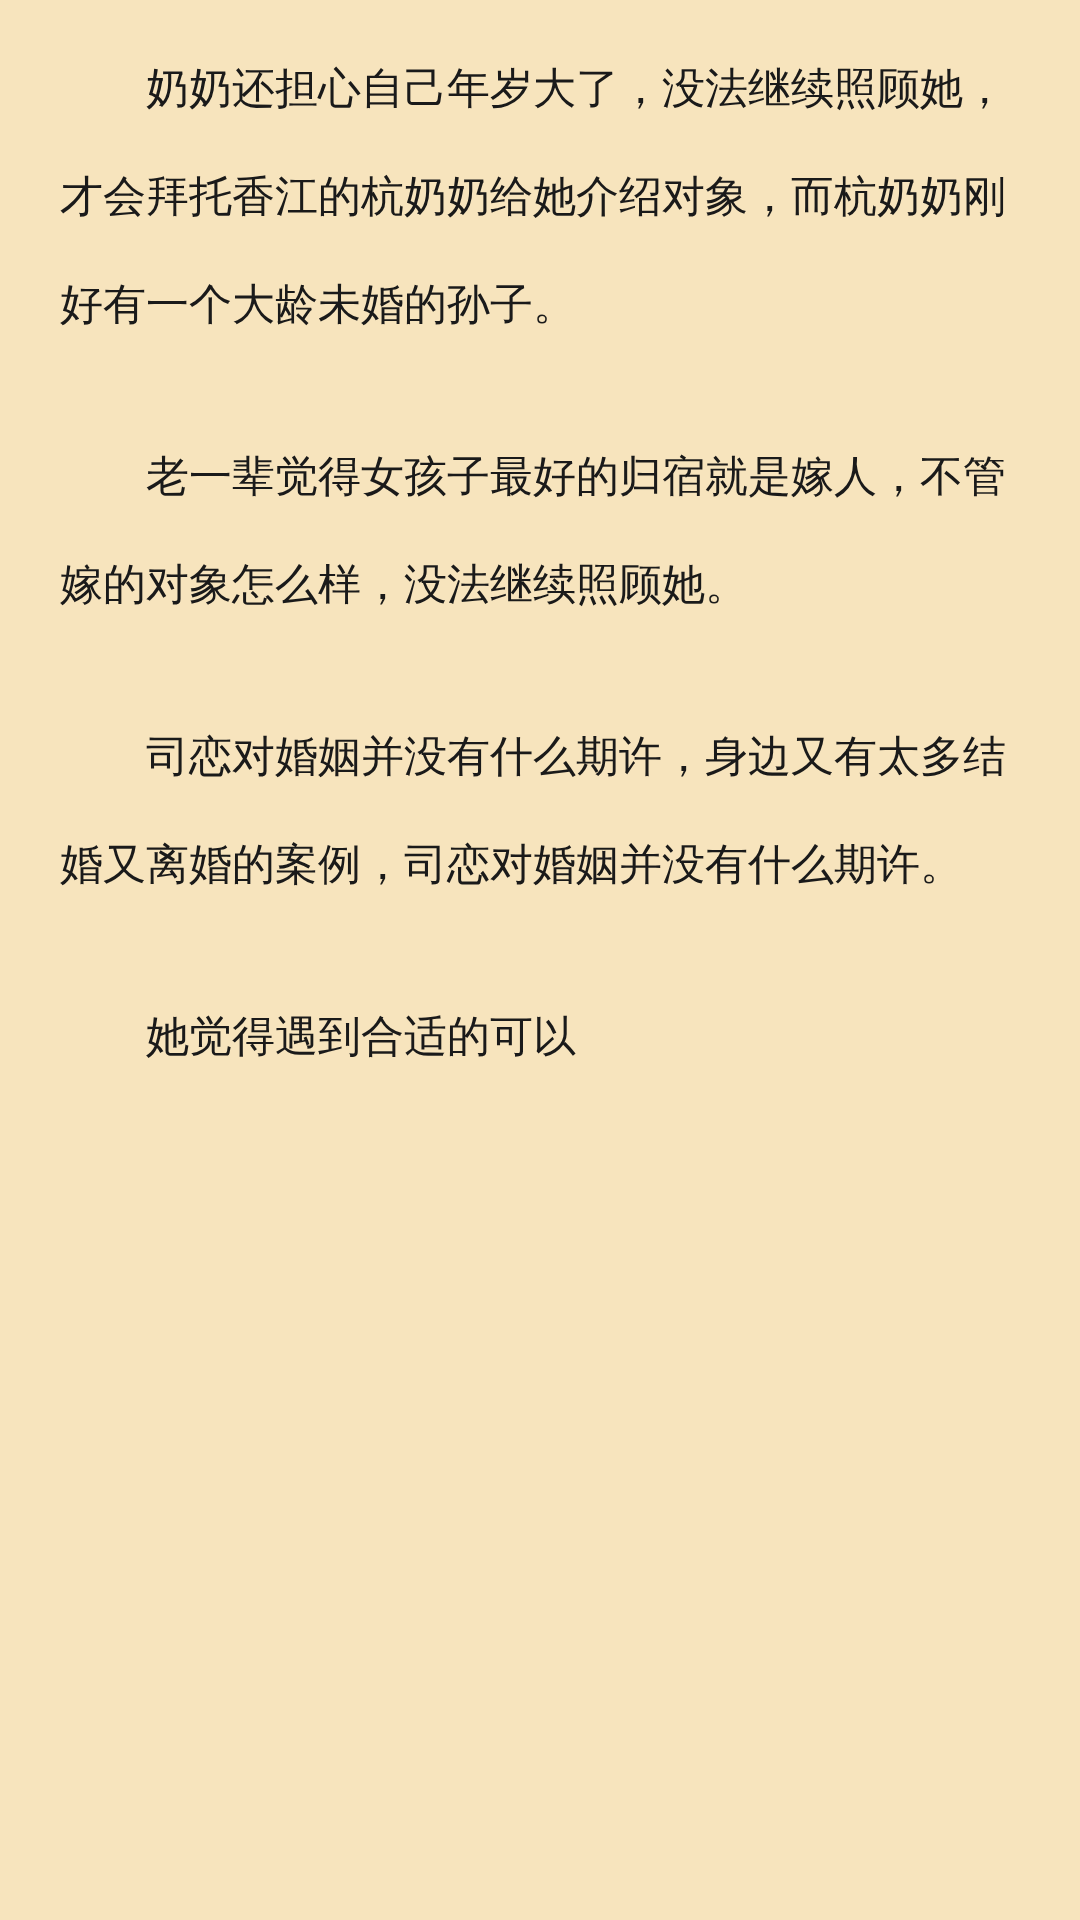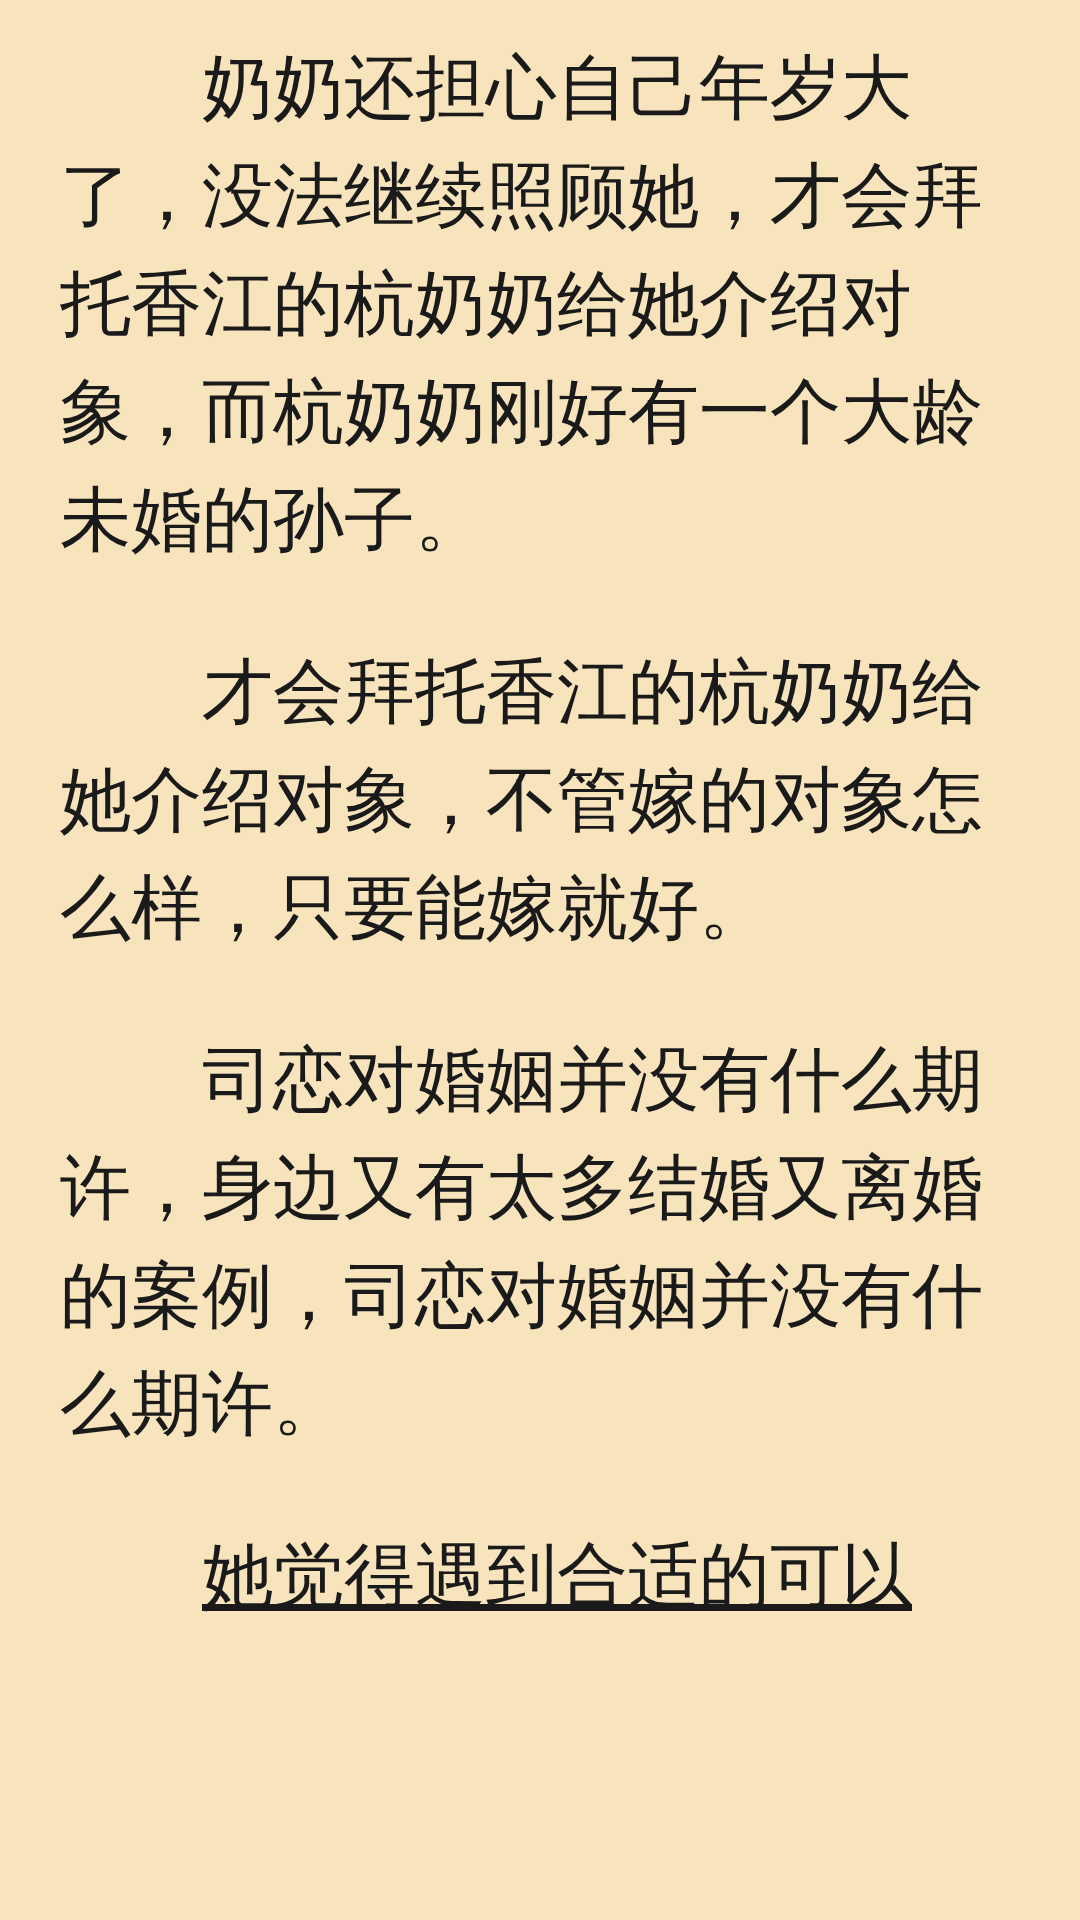--- a/index.html
+++ b/index.html
@@ -15,34 +15,33 @@
   }
   .reader {
     box-sizing: border-box;
     width: 1080px;
     height: 1920px;
     padding: 34px 60px 0 60px;
     background: #f7e4bd;
   }
   .para {
     color: #1a1a1a;
-    font-size: 71px;
+    font-size: 43px;
     line-height: 108px;
     letter-spacing: 0px;
     text-indent: 2em;
     margin: 0 0 64px 0;
     text-align: left;
     word-break: break-all;
   }
   .para:last-child {
     margin-bottom: 0;
-    text-decoration: underline;
   }
 </style>
 </head>
 <body>
 
 <div class="reader">
   <p class="para">奶奶还担心自己年岁大了，没法继续照顾她，才会拜托香江的杭奶奶给她介绍对象，而杭奶奶刚好有一个大龄未婚的孙子。</p>
-  <p class="para">才会拜托香江的杭奶奶给她介绍对象，不管嫁的对象怎么样，只要能嫁就好。</p>
+  <p class="para">老一辈觉得女孩子最好的归宿就是嫁人，不管嫁的对象怎么样，没法继续照顾她。</p>
   <p class="para">司恋对婚姻并没有什么期许，身边又有太多结婚又离婚的案例，司恋对婚姻并没有什么期许。</p>
   <p class="para">她觉得遇到合适的可以</p>
 </div>
 
 </body></html>

